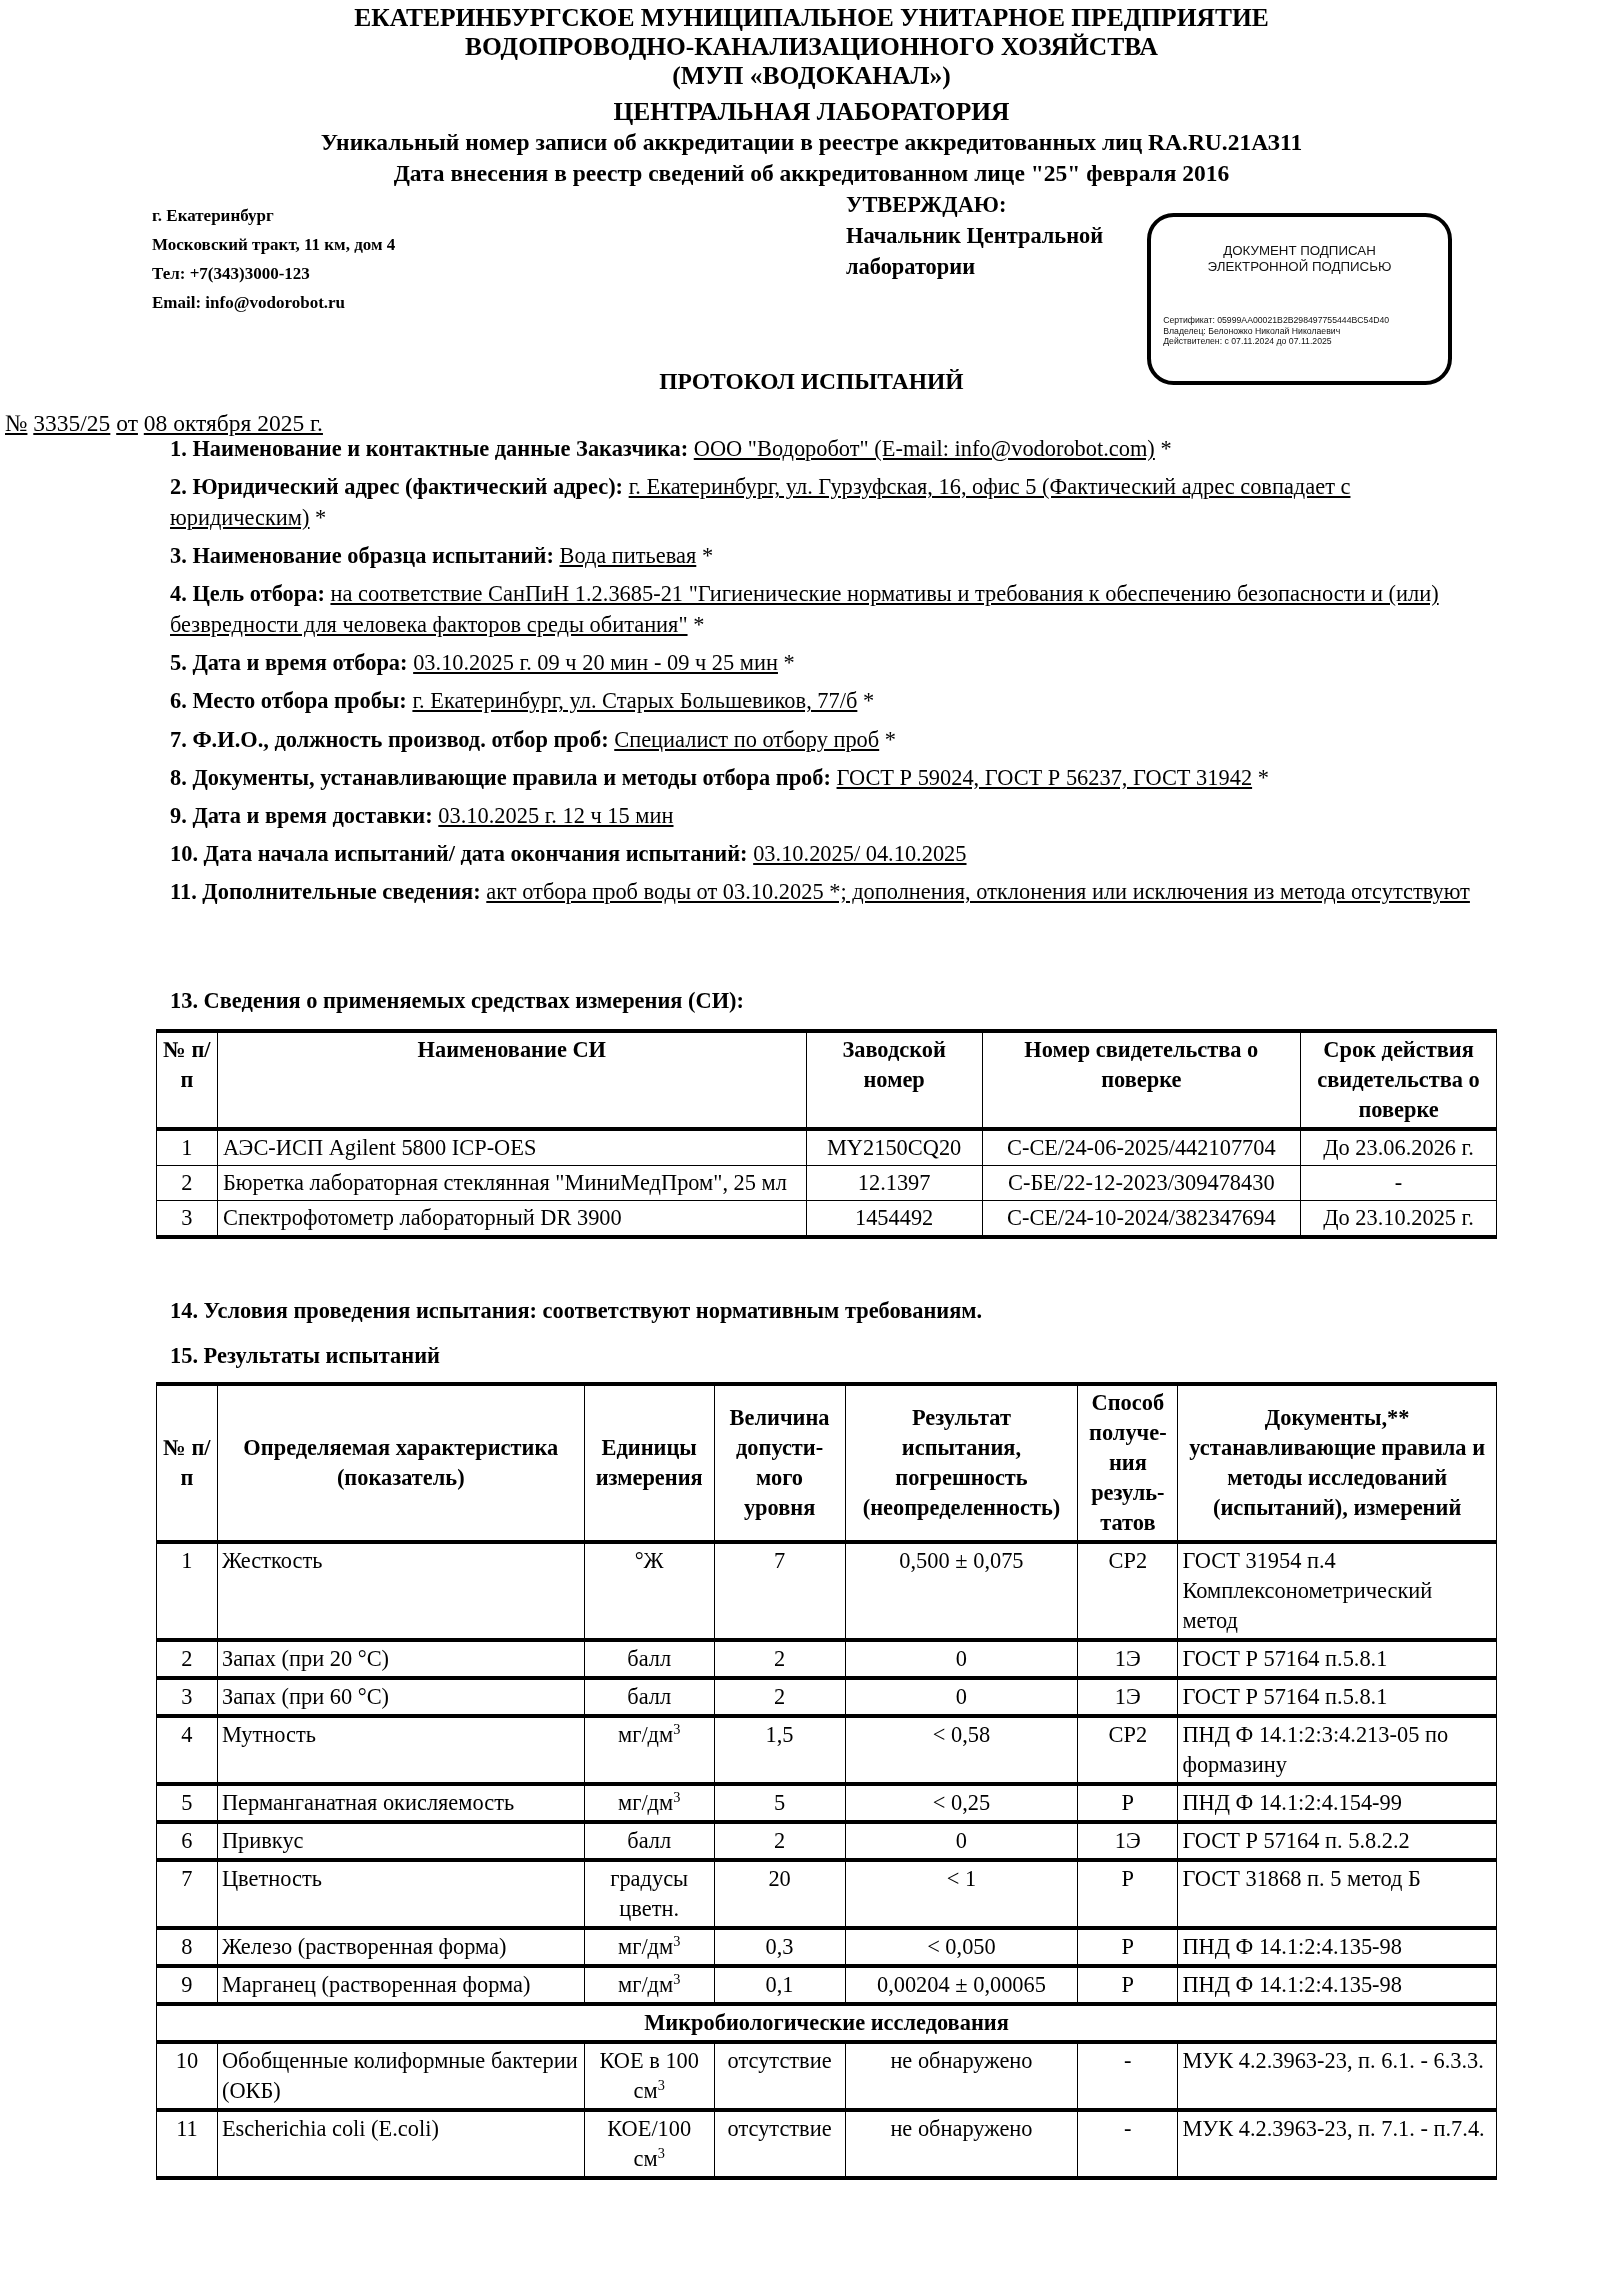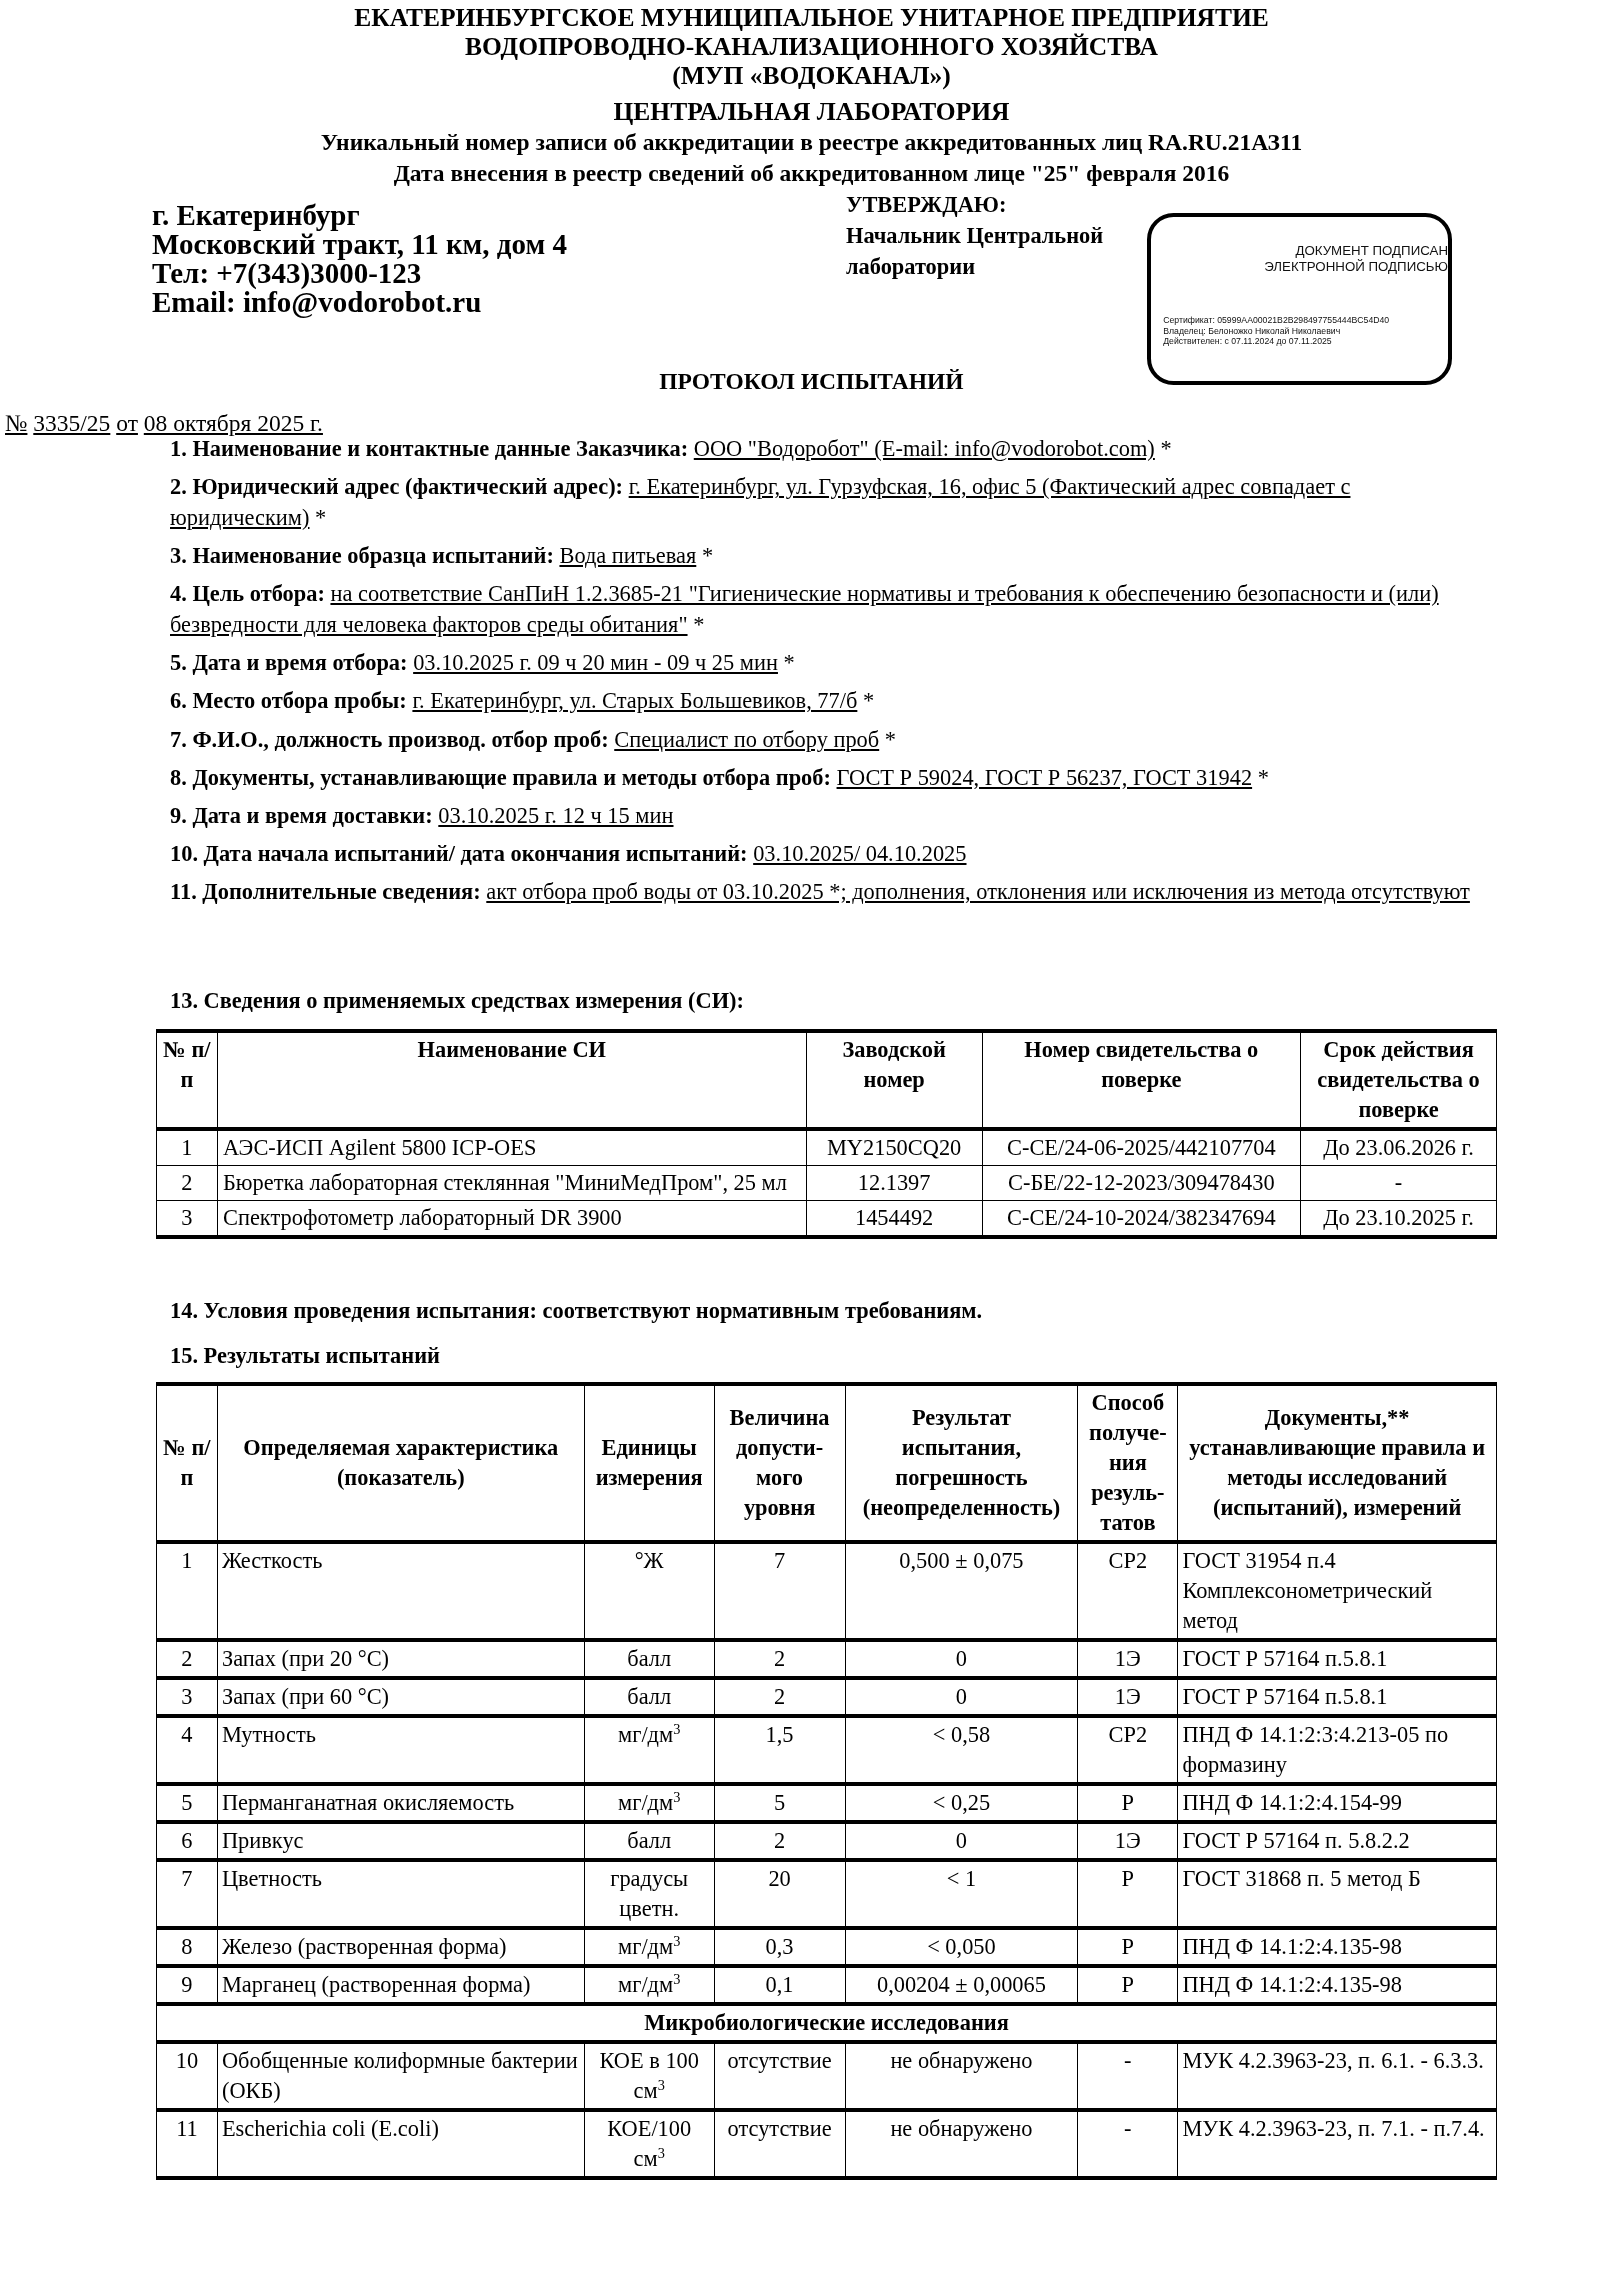--- a/index.html
+++ b/index.html
@@ -6,25 +6,25 @@
   body { width:1623px; height:2295px; position:relative; overflow:hidden; color:#000;
          font-family:"Liberation Serif", "DejaVu Serif", serif; }
   .hdr { position:absolute; left:0; width:1623px; text-align:center; font-weight:bold; font-size:25.5px; line-height:28.6px; }
   .hdr1 { top:4.1px; }
   .hdr2 { top:33px; }
   .hdr3 { top:62px; }
   .hdr4 { top:98px; }
   .hdr5 { top:128px; font-size:23.5px; }
   .hdr6 { top:159px; font-size:23.5px; }
 
-  .addr { position:absolute; left:152px; top:201px; font-weight:bold; font-size:29px; line-height:29px; }
+  .addr { position:absolute; left:152px; top:201px; font-weight:bold; font-size:17px; line-height:29px; }
   .approve { position:absolute; left:846px; top:189px; font-weight:bold; font-size:22.4px; line-height:31px; }
   .stamp { position:absolute; left:1147px; top:213px; width:305px; height:172px; border:4.6px solid #000; border-radius:26.5px; box-sizing:border-box;
            font-family:"Liberation Sans", "DejaVu Sans", sans-serif; }
-  .stamp .st-title { position:absolute; top:25.5px; left:0; width:100%; text-align:right; font-size:13.3px; line-height:16.3px; color:#111; }
+  .stamp .st-title { position:absolute; top:25.5px; left:0; width:100%; text-align:center; font-size:13.3px; line-height:16.3px; color:#111; }
   .stamp .st-details { position:absolute; left:12.2px; top:98px; font-size:8.7px; line-height:10.7px; color:#111; white-space:nowrap; }
 
   .title { position:absolute; left:0; width:1623px; text-align:center; top:367px; font-weight:bold; font-size:23.5px; line-height:28.6px; }
   .subtitle { position:absolute; left:5px; width:1623px; top:397px; font-size:23.5px; line-height:28.6px;margin-top:12px; }
   .subtitle span { text-decoration:underline; }
 
   .fields { position:absolute; left:170px; top:433px; width:1305px; font-size:22.4px; line-height:31px; }
   .field { margin-bottom:7.1px; }
   .field .lbl { font-weight:bold; }
   .field .val { text-decoration:underline; }

